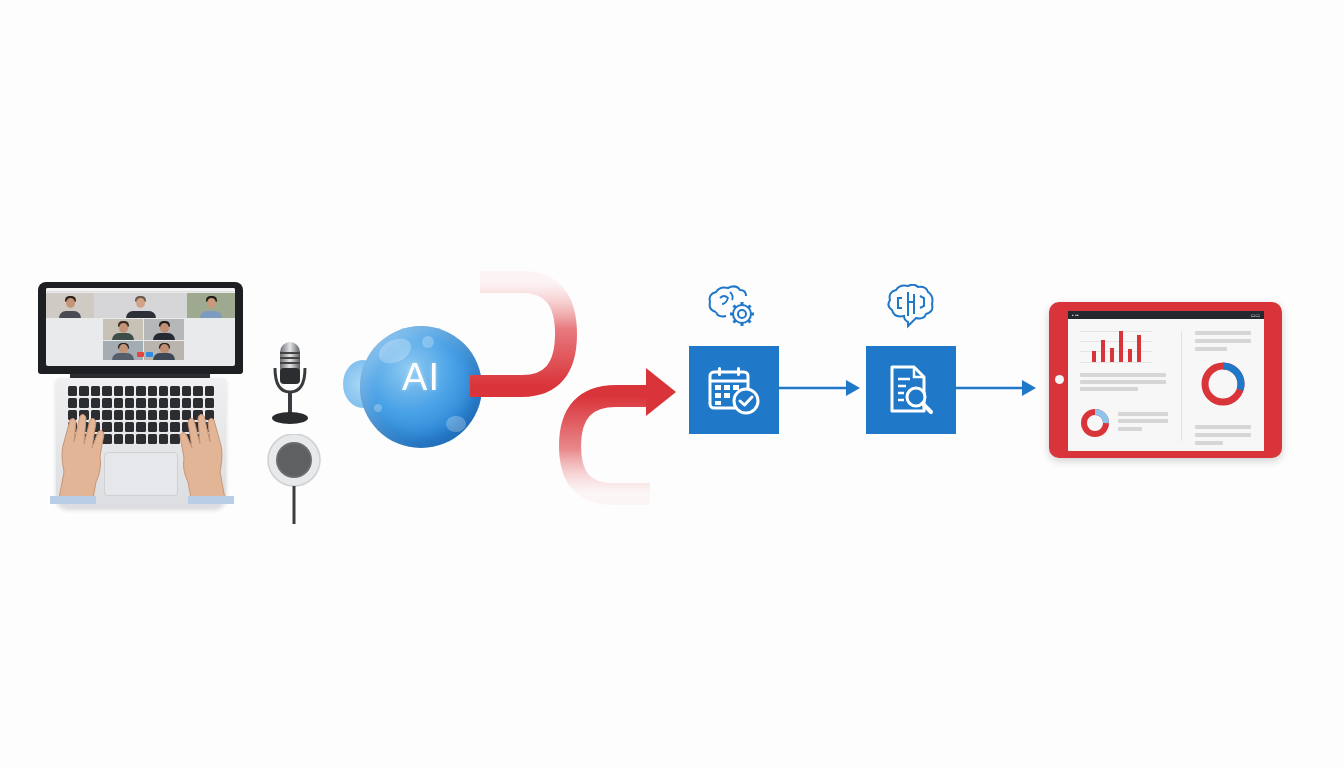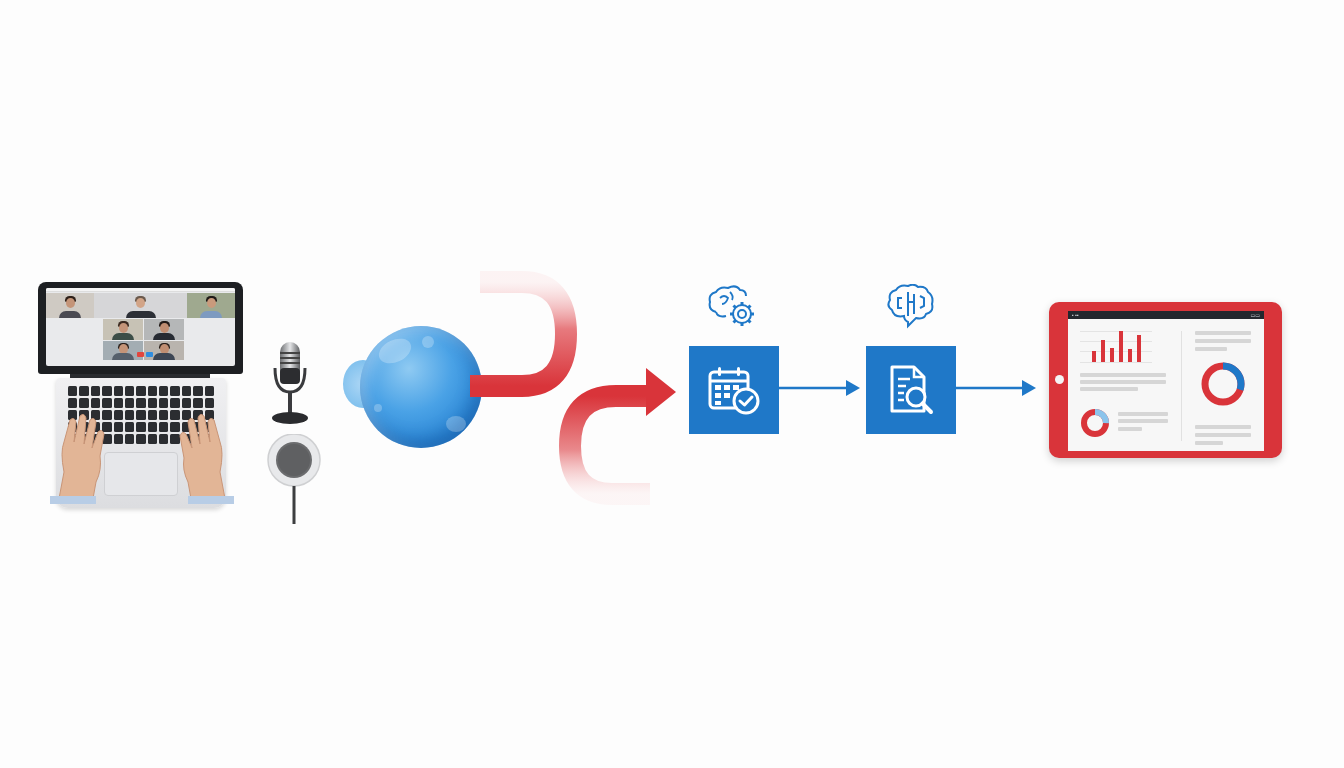--- a/index.html
+++ b/index.html
@@ -264,20 +264,21 @@
     <rect x="26.5" y="52" width="3" height="38" fill="#3d3e40"></rect>
   </svg>
 
   <div class="ai-bubble-tail"></div>
   <div class="ai-bubble">
     <div class="ai-spot" style="left:18px;top:14px;width:34px;height:22px;transform:rotate(-25deg);"></div>
     <div class="ai-spot" style="left:62px;top:10px;width:12px;height:12px;"></div>
     <div class="ai-spot" style="left:86px;top:90px;width:20px;height:16px;"></div>
     <div class="ai-spot" style="left:14px;top:78px;width:8px;height:8px;"></div>
   </div>
+  <div class="ai-label">AI</div>
 
   <svg class="flow-svg" viewBox="0 0 1344 768">
     <defs>
       <linearGradient id="redTop" x1="0" y1="1" x2="0" y2="0">
         <stop offset="0" stop-color="#d9343a"></stop>
         <stop offset="0.55" stop-color="#e77a7e"></stop>
         <stop offset="1" stop-color="#fbe4e5" stop-opacity="0.4"></stop>
       </linearGradient>
       <linearGradient id="redBottom" x1="0" y1="0" x2="0" y2="1">
         <stop offset="0" stop-color="#d9343a"></stop>

